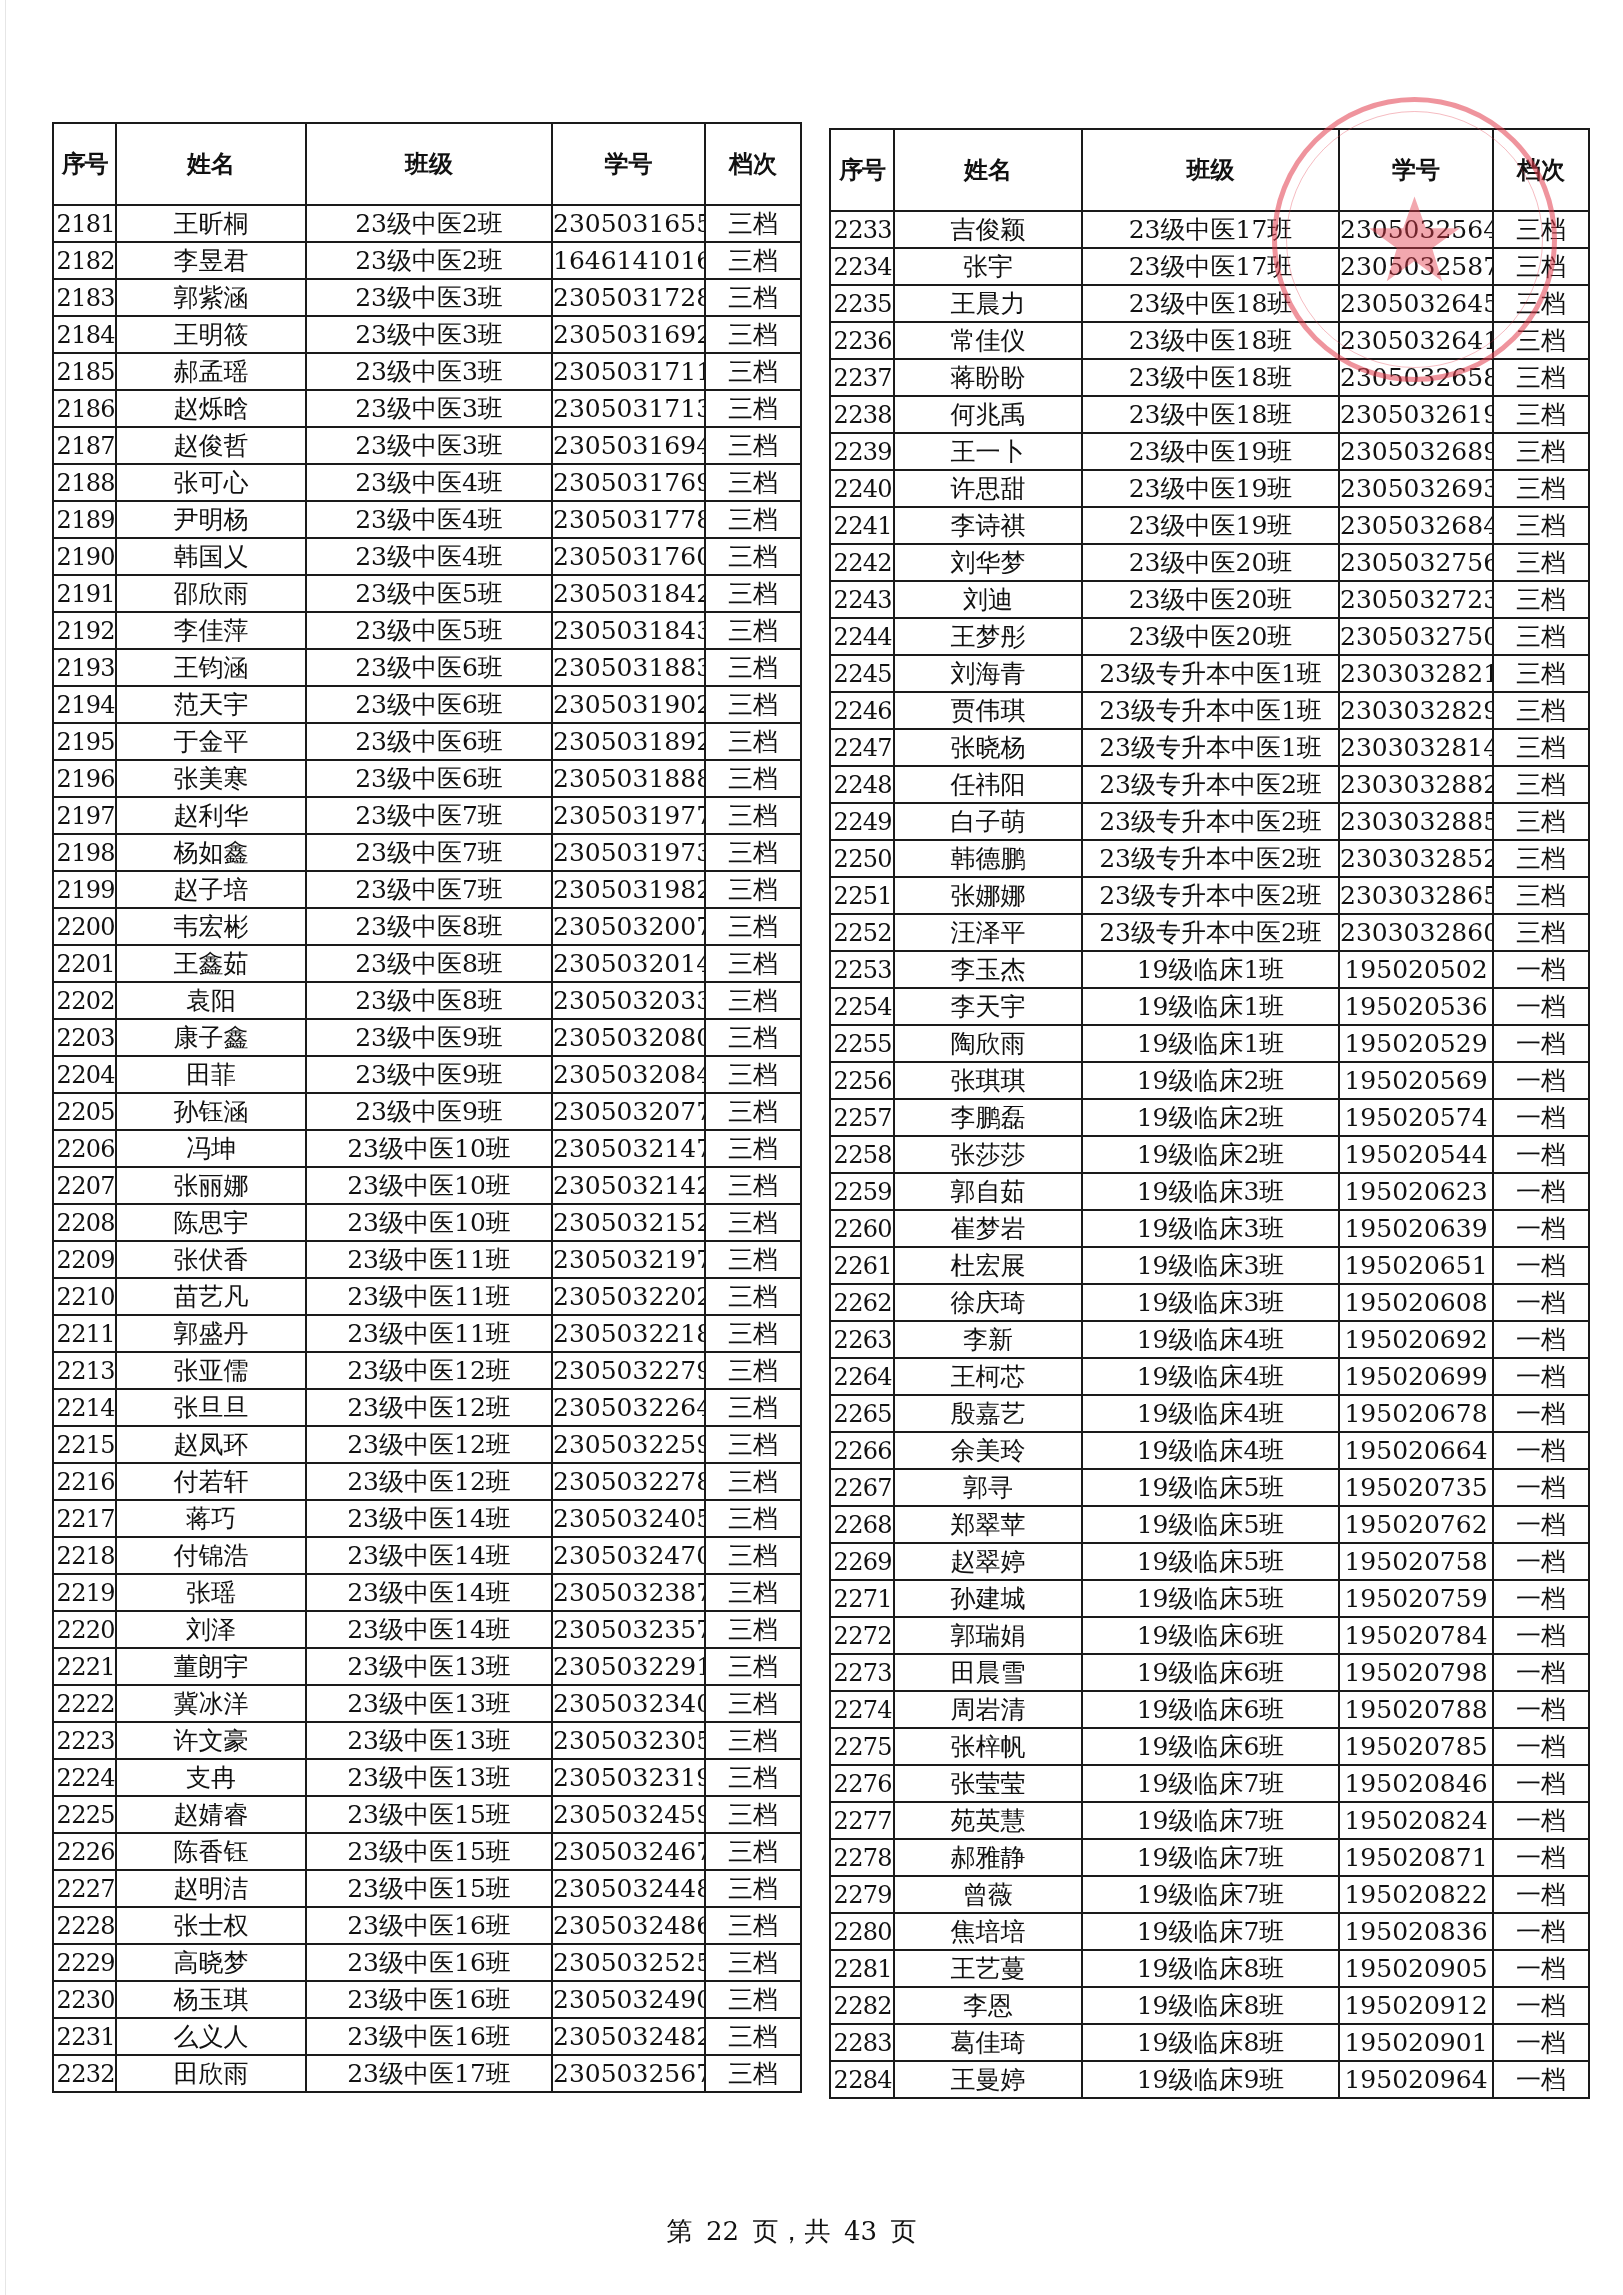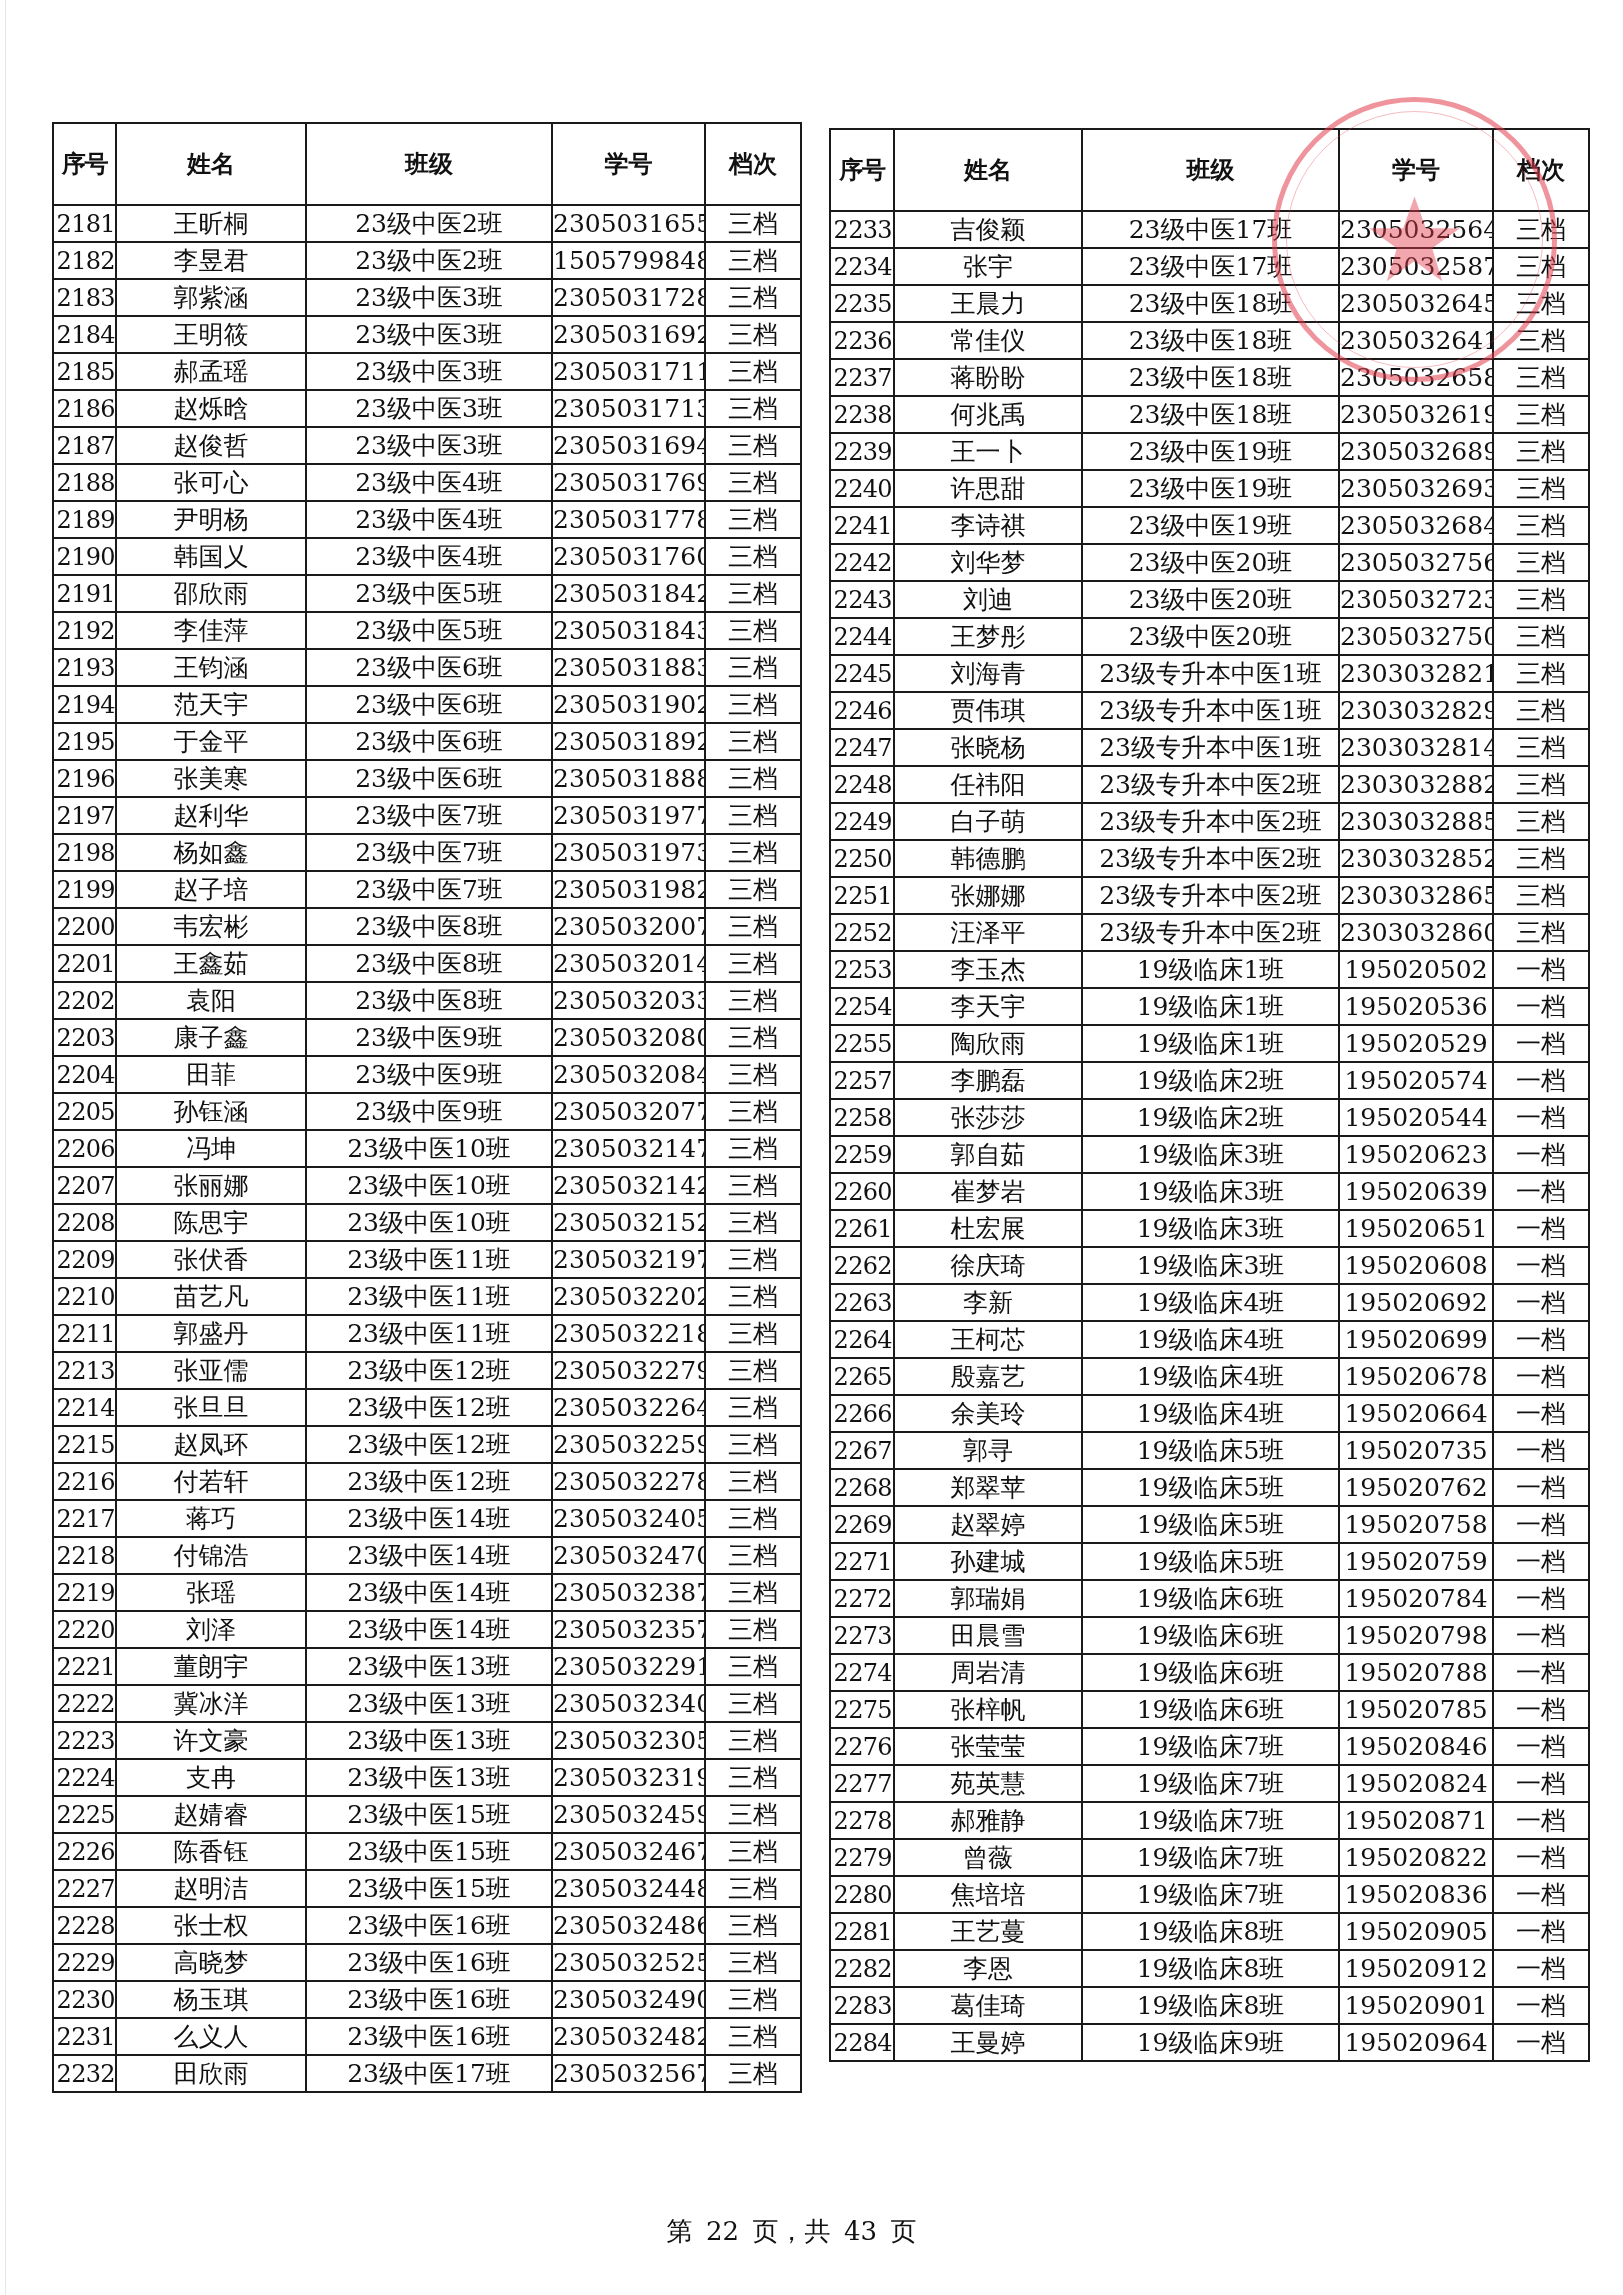--- a/index.html
+++ b/index.html
@@ -76,21 +76,21 @@
         <td class="col-seq">2181</td>
         <td>王昕桐</td>
         <td>23级中医2班</td>
         <td>2305031655</td>
         <td>三档</td>
       </tr>
       <tr>
         <td class="col-seq">2182</td>
         <td>李昱君</td>
         <td>23级中医2班</td>
-        <td>1505799848</td>
+        <td>1646141016</td>
         <td>三档</td>
       </tr>
       <tr>
         <td class="col-seq">2183</td>
         <td>郭紫涵</td>
         <td>23级中医3班</td>
         <td>2305031728</td>
         <td>三档</td>
       </tr>
       <tr>
@@ -605,20 +605,27 @@
         <td>一档</td>
       </tr>
       <tr>
         <td class="col-seq">2255</td>
         <td>陶欣雨</td>
         <td>19级临床1班</td>
         <td>195020529</td>
         <td>一档</td>
       </tr>
       <tr>
+        <td class="col-seq">2256</td>
+        <td>张琪琪</td>
+        <td>19级临床2班</td>
+        <td>195020569</td>
+        <td>一档</td>
+      </tr>
+      <tr>
         <td class="col-seq">2257</td>
         <td>李鹏磊</td>
         <td>19级临床2班</td>
         <td>195020574</td>
         <td>一档</td>
       </tr>
       <tr>
         <td class="col-seq">2258</td>
         <td>张莎莎</td>
         <td>19级临床2班</td>

